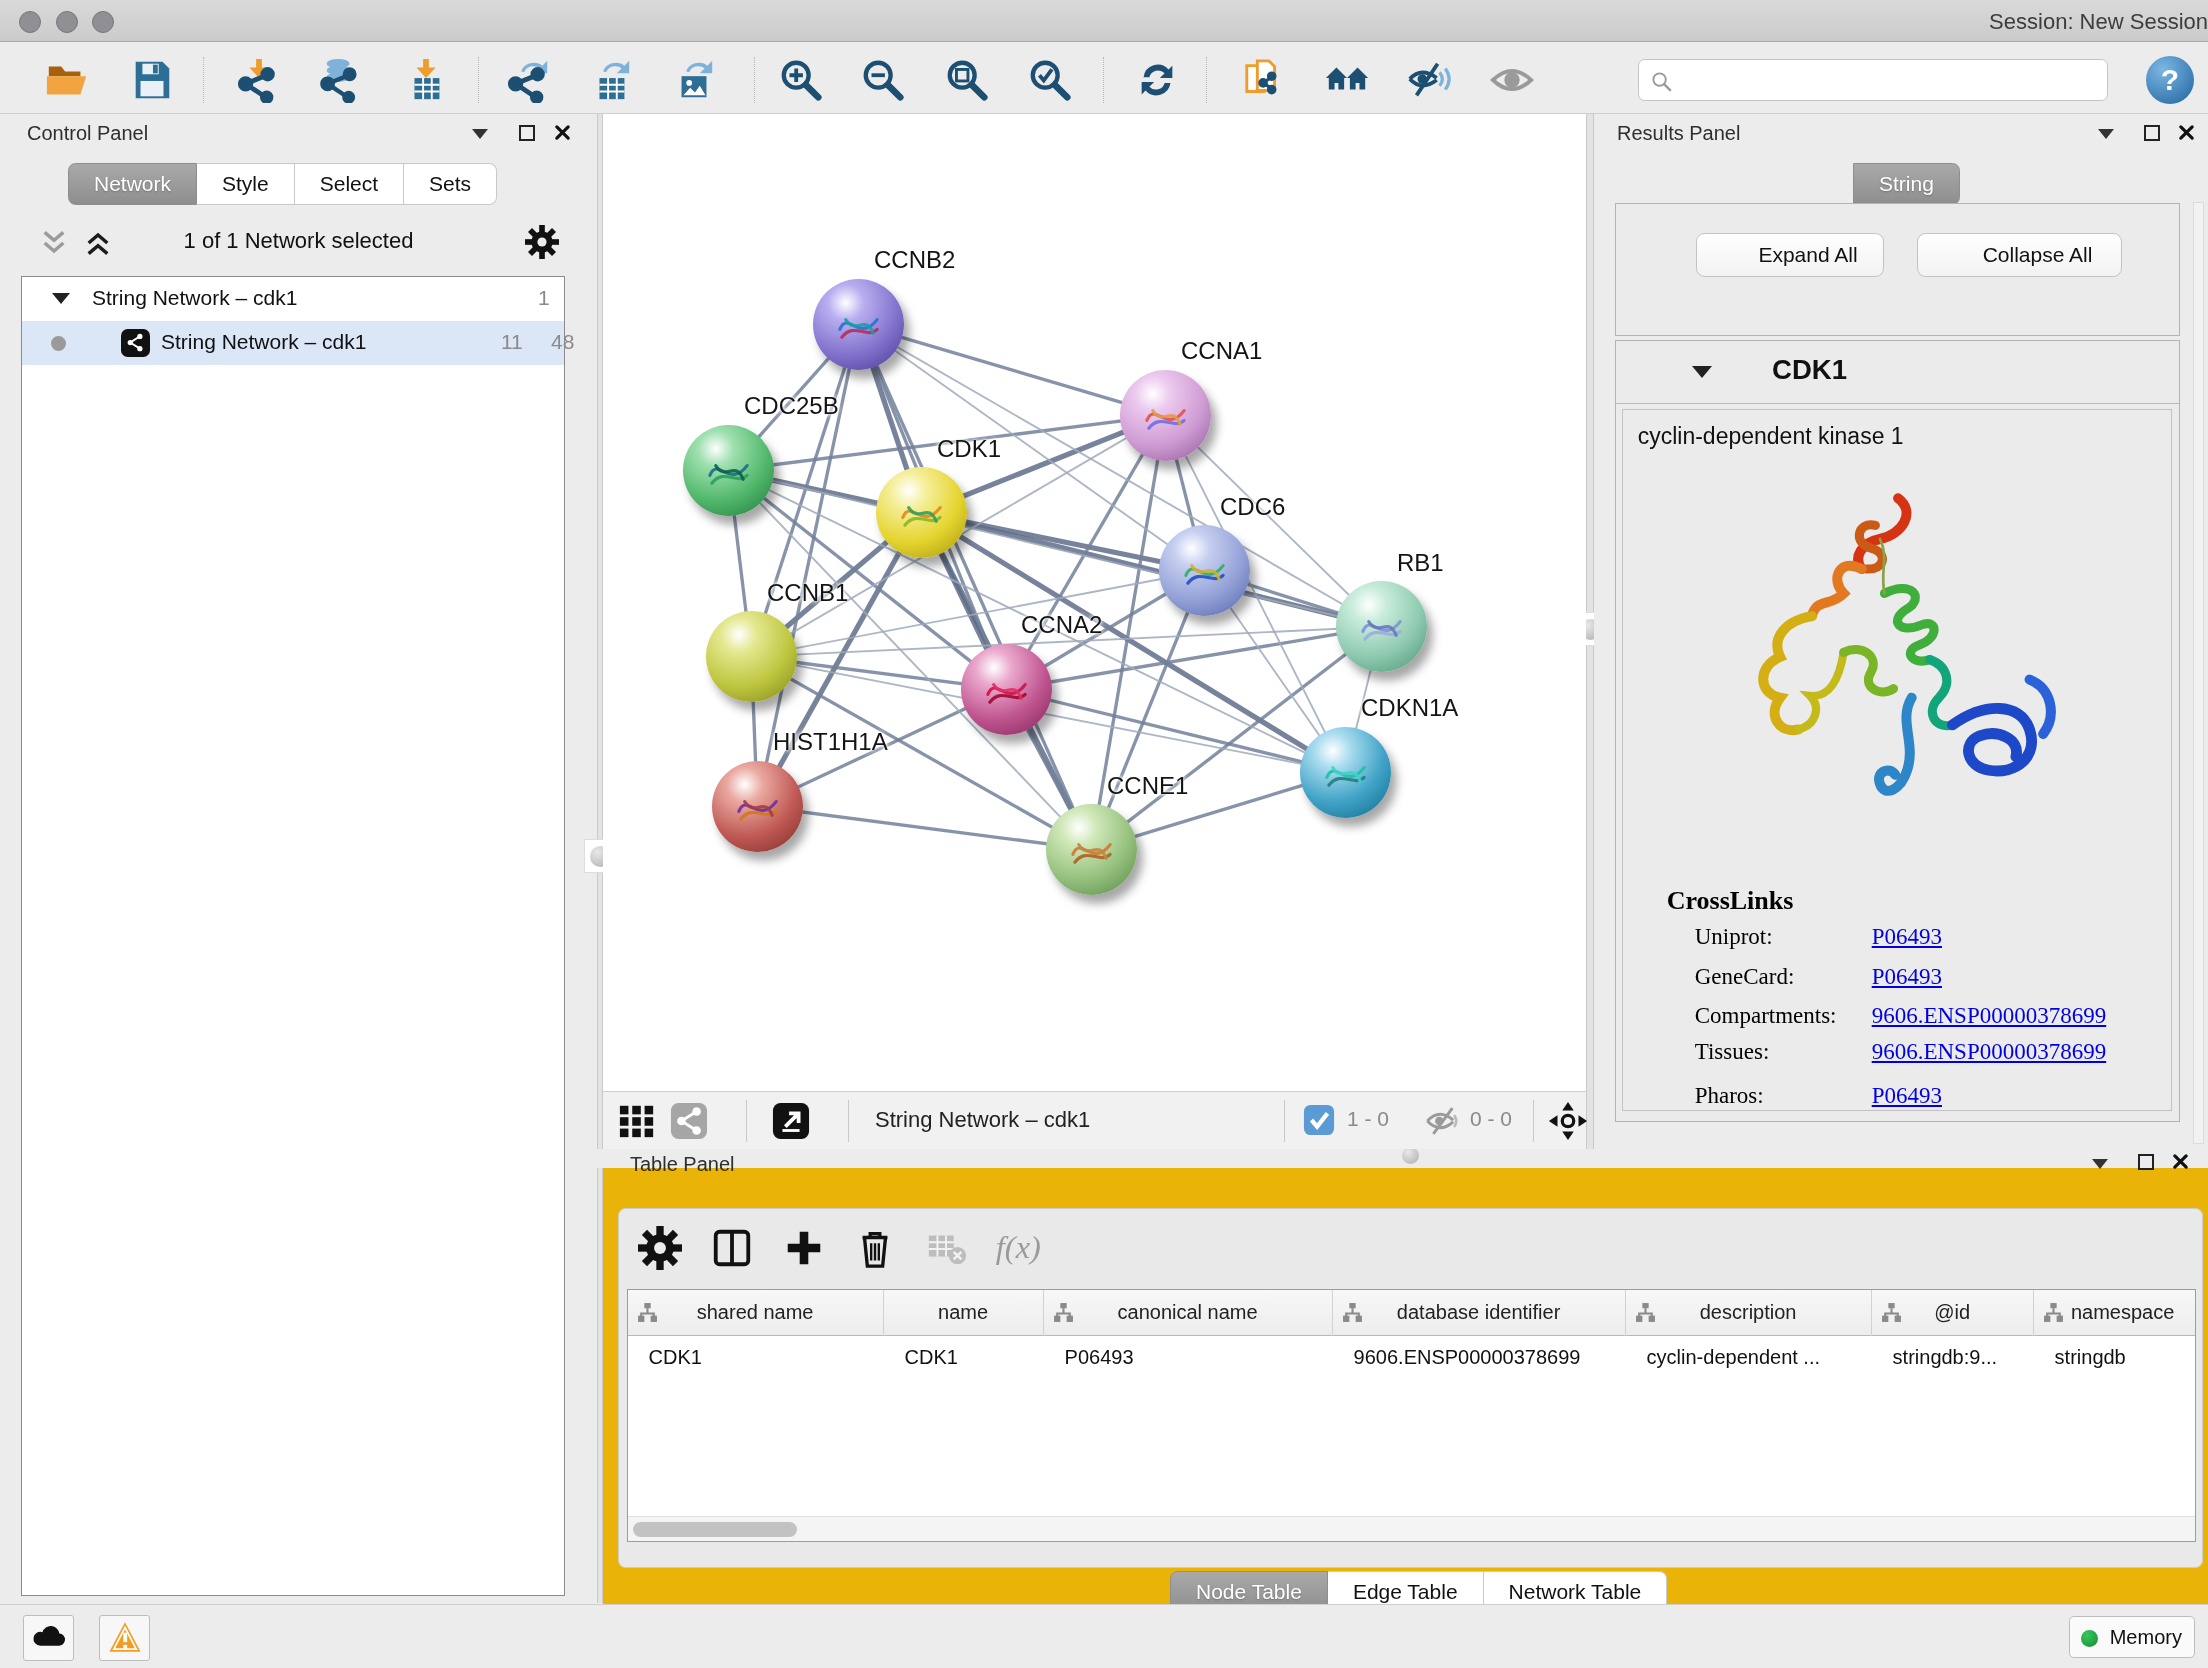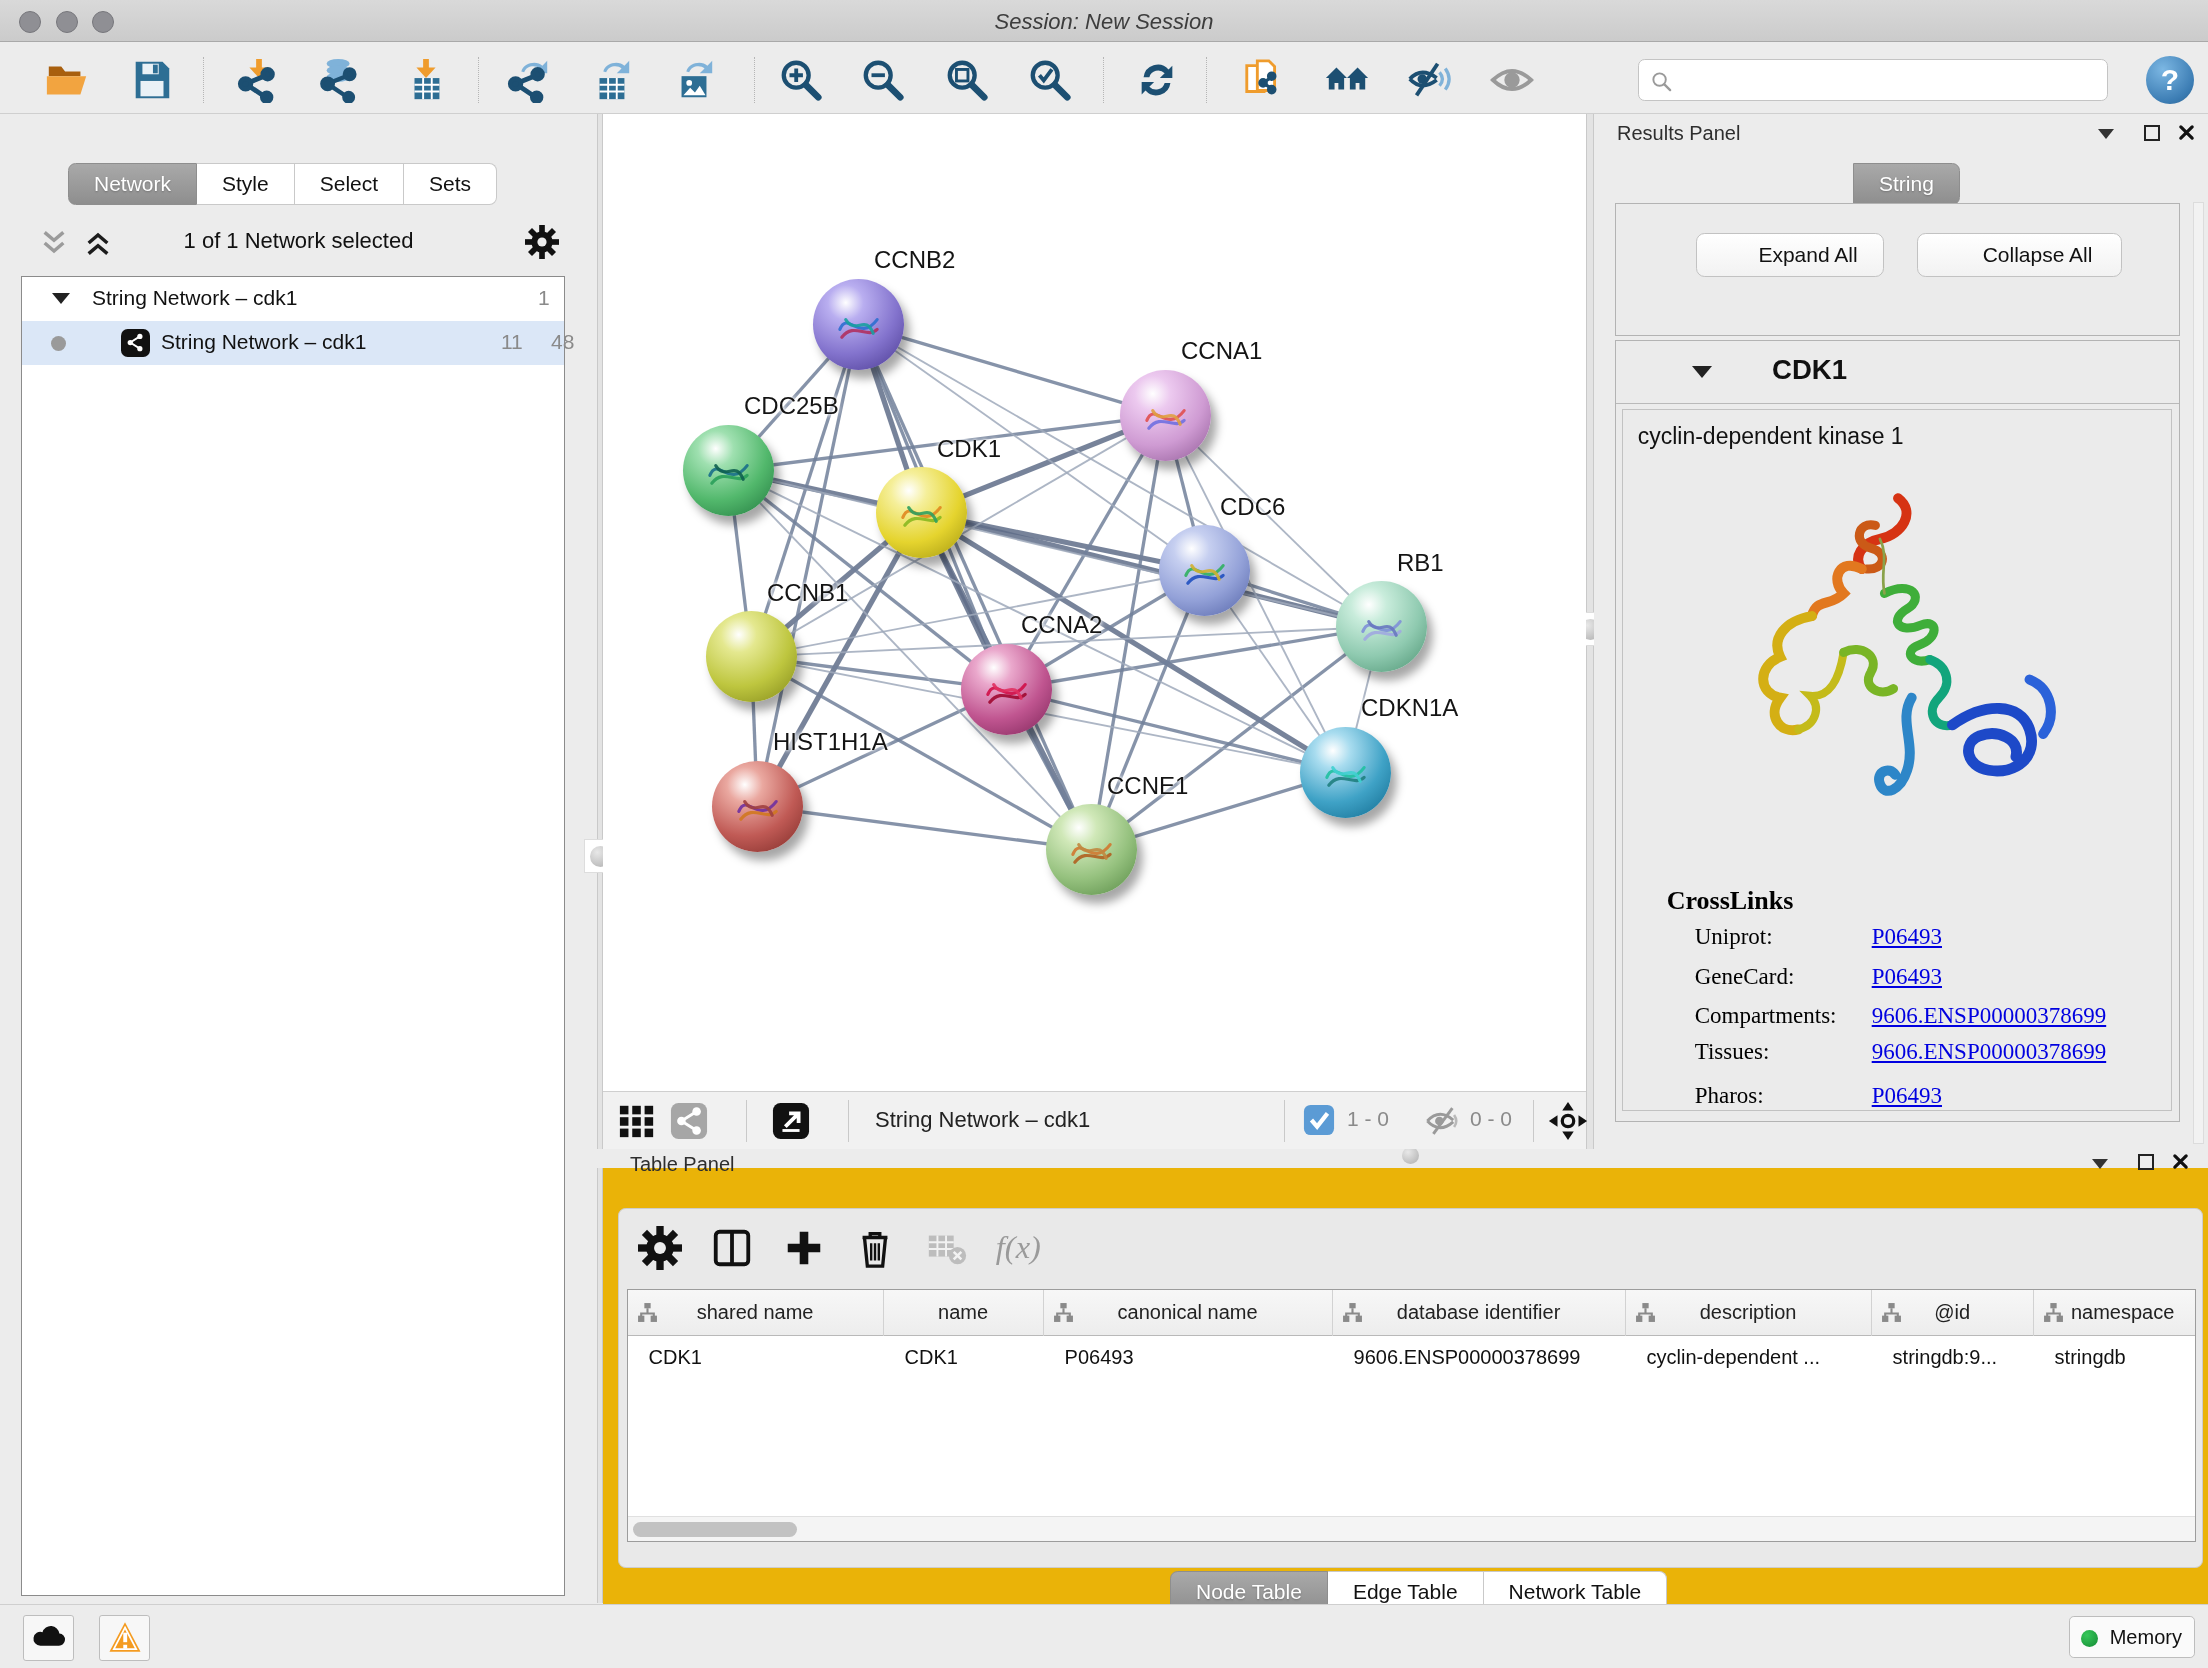--- a/index.html
+++ b/index.html
@@ -5,22 +5,22 @@
   * { margin:0; padding:0; box-sizing:border-box; }
   html,body { width:2208px; height:1668px; }
   body { font-family:"Liberation Sans", sans-serif; background:#ececec; position:relative; overflow:hidden; }
   #app { position:absolute; inset:0; background:#ececec; }
 
   
   .titlebar { position:absolute; left:0; top:0; width:2208px; height:42px;
     background:linear-gradient(#d9d9d9,#cbcbcb); border-bottom:1px solid #a9a9a9; }
   .traffic { position:absolute; top:10.5px; width:22px; height:22px; border-radius:50%;
     background:#8f8f94; border:1px solid #77777c; }
-  .win-title { position:absolute; left:0; right:0; top:8.6px; text-align:center;
-    font-size:22px; color:#3d3d3d;font-style:italic; }
+  .win-title { position:absolute; left:0; right:0; top:8.6px; text-align:right;
+    font-size:22px; color:#3d3d3d; }
 
   
   .toolbar { position:absolute; left:0; top:42px; width:2208px; height:72px;
     background:#ececec; border-bottom:1px solid #cfcfcf; }
   .tb-icon { position:absolute; top:57px; width:46px; height:46px; transform:translateY(-42px); }
   .tb-icon svg { width:100%; height:100%; }
   .tb-sep { position:absolute; top:15px; height:46px; width:0;
     border-left:1.9px dotted #b5b5b5; }
   .searchbox { position:absolute; left:1638px; top:17px; width:470px; height:42px;
     background:#fff; border:1px solid #c4c4c4; border-radius:6.7px; }
@@ -288,20 +288,30 @@
       <svg viewBox="0 0 24 24">
         <circle cx="10" cy="10" r="6.5" fill="none" stroke="#9a9a9a" stroke-width="2"></circle>
         <path d="M15 15l6 6" stroke="#9a9a9a" stroke-width="2.4" stroke-linecap="round"></path>
       </svg>
       <input placeholder="" style="">
     </div>
     <div class="help-btn">?</div>
   </div>
 
   <div class="control-panel">
+    <div class="cp-header">
+      <span class="cp-title panel-title">Control Panel</span>
+      <span class="ph-tri" style="position:absolute;left:472px;top:15px"></span>
+      <span class="ph-box" style="position:absolute;left:519px;top:10.5px"></span>
+      <span class="ph-x" style="position:absolute;left:554px;top:9.5px">
+        <svg viewBox="0 0 18 18">
+            <path d="M3 3L15 15M15 3L3 15" stroke="#111" stroke-width="3.4" stroke-linecap="round"></path>
+          </svg>
+      </span>
+    </div>
     <div class="seg" style="left:68px; top:49px" id="cp-tabs">
         <div class="tab sel">Network</div>
         <div class="tab">Style</div>
         <div class="tab">Select</div>
         <div class="tab">Sets</div>
       </div>
     <div class="cp-info">
       <span class="chev" style="left:38px">
         <svg viewBox="0 0 24 24">
             <path d="M5 4l7 6 7-6M5 12l7 6 7-6" fill="none" stroke="#9b9b9b" stroke-width="2.6"></path>

